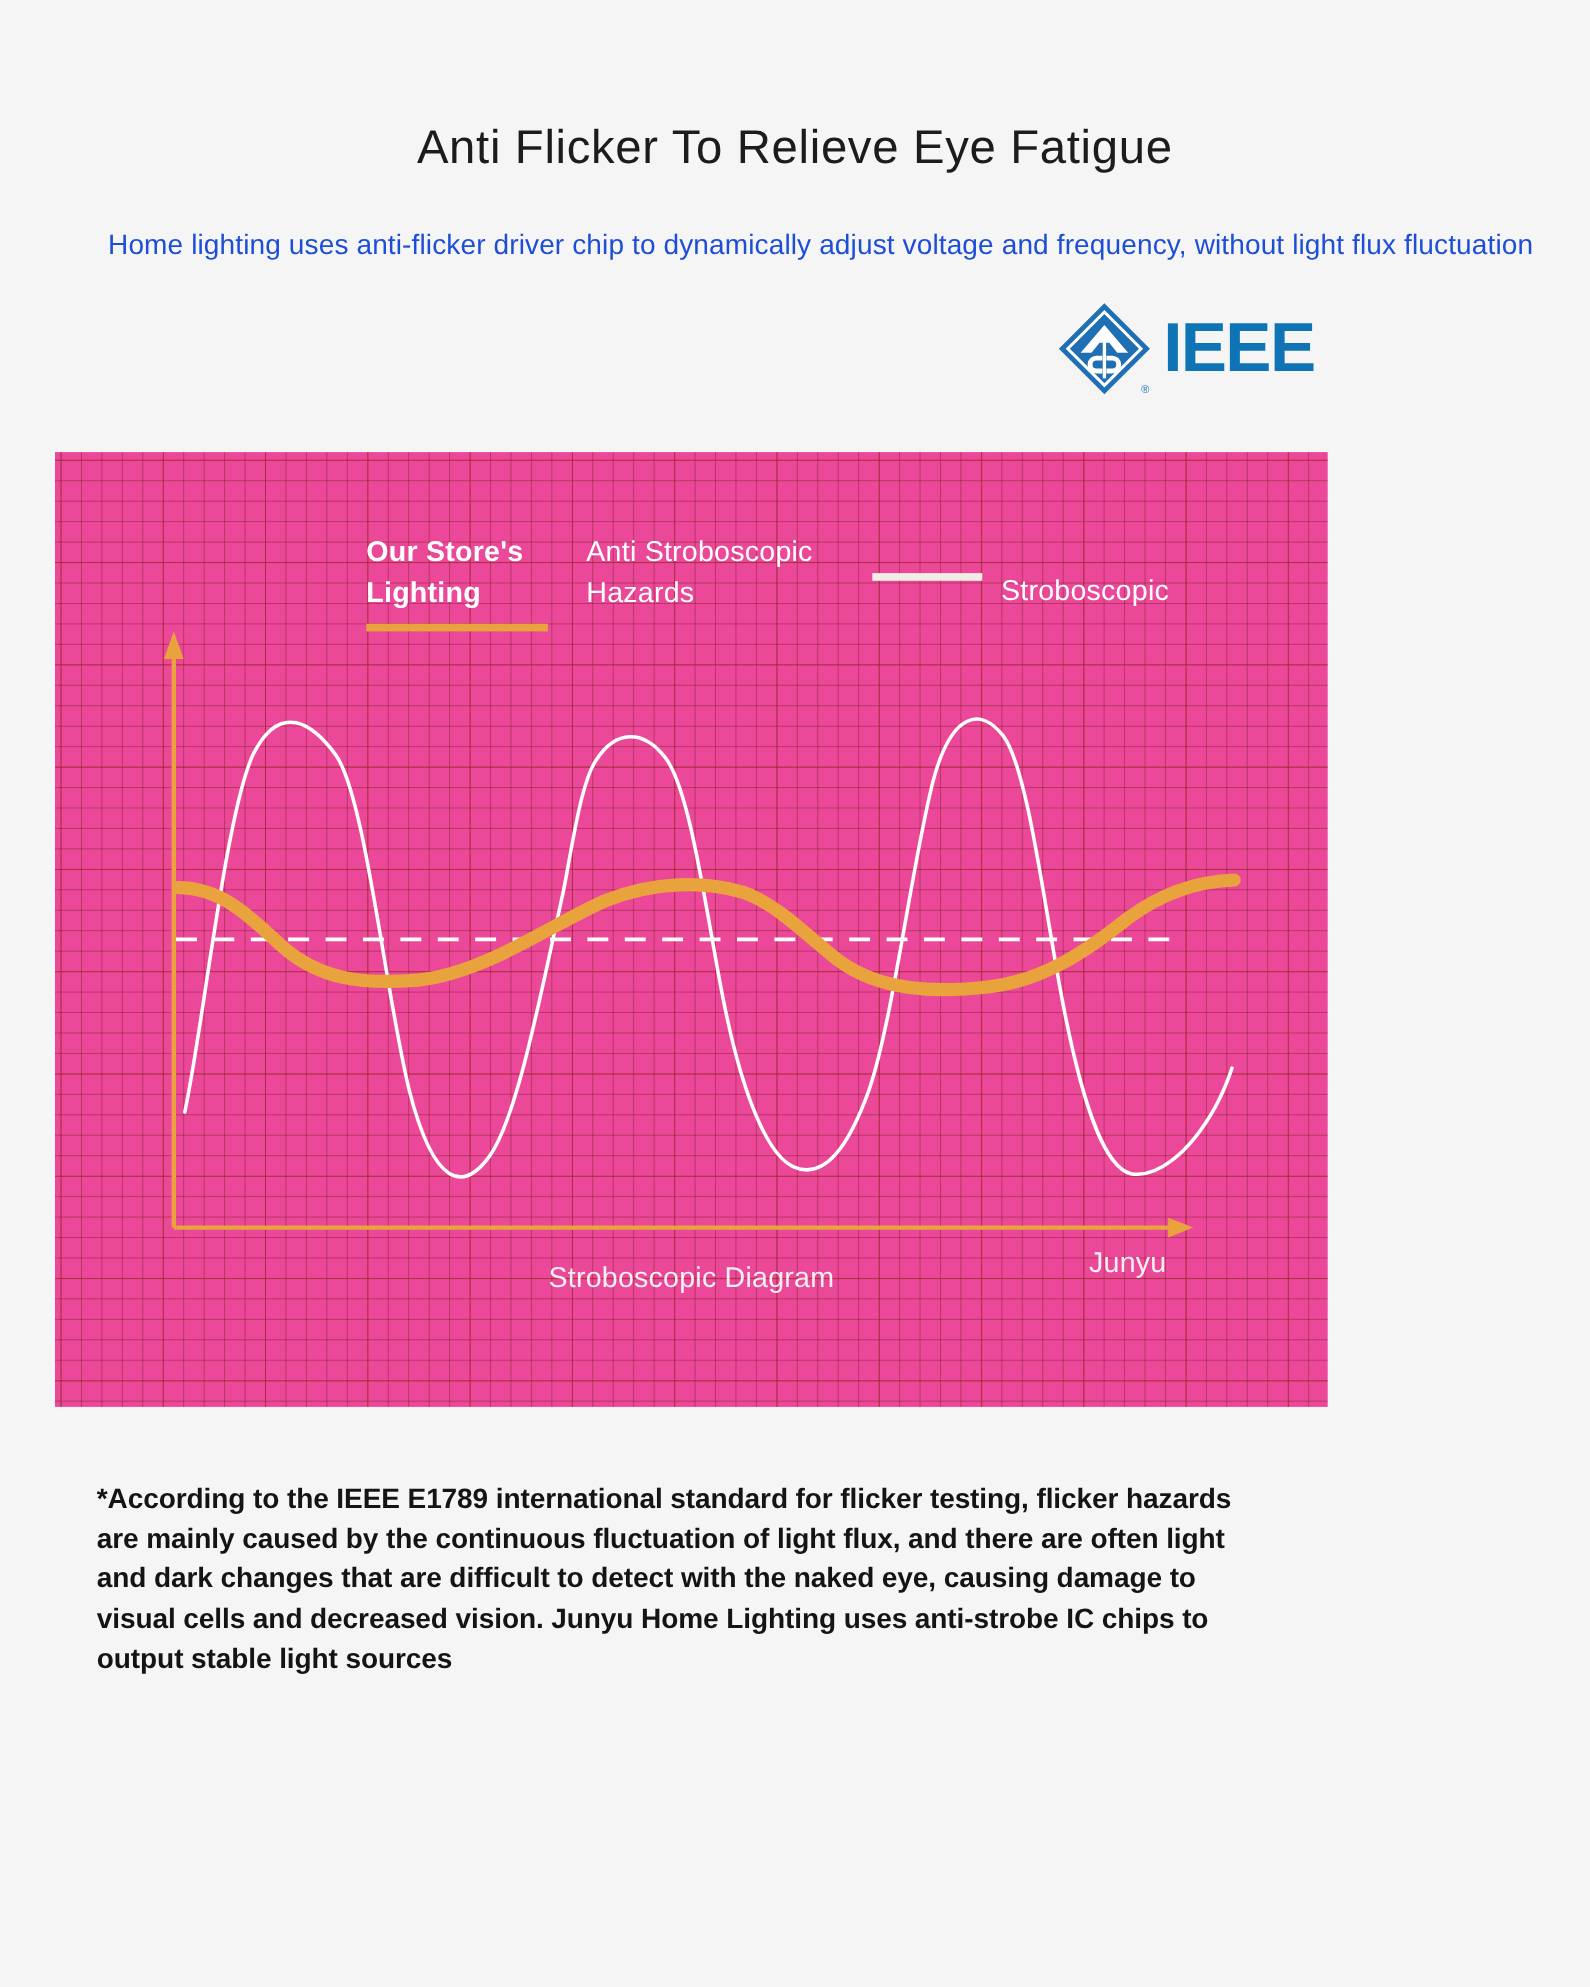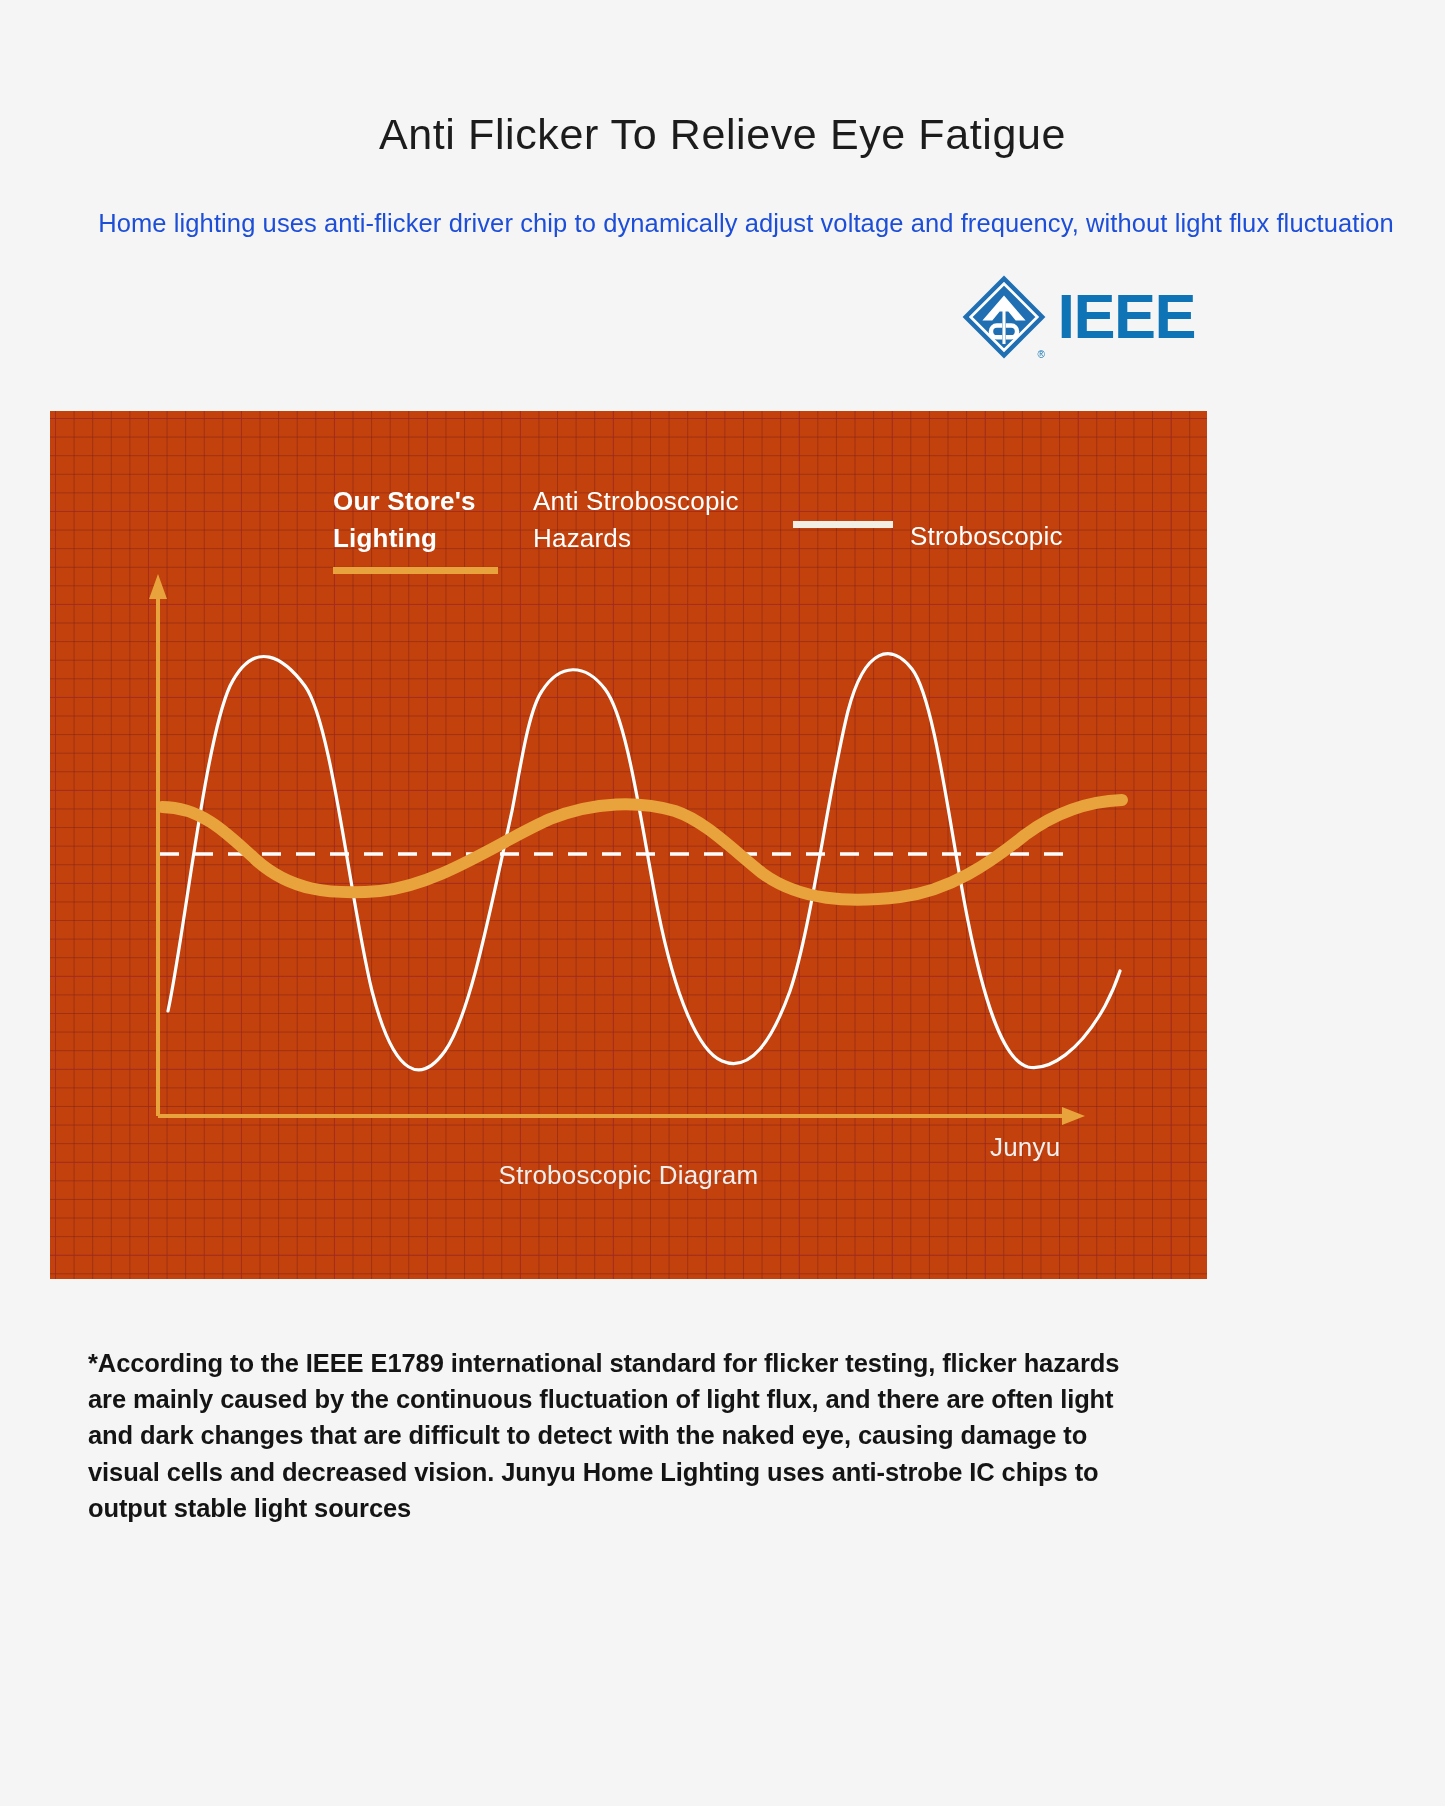--- a/index.html
+++ b/index.html
@@ -59,21 +59,21 @@
     font-size: 10px; color: #0f74b5;
   }
 
   
   .chart-panel {
     position: absolute;
     left: 50px;
     top: 411px;
     width: 1157px;
     height: 868px;
-    background: #c2410c;
+    background: #ec4899;
     overflow: hidden;
   }
 
   .grid-layer {
     position: absolute; inset: 0;
     background-image:
       linear-gradient(to right, rgba(168,40,40,0.58) 1px, transparent 1px),
       linear-gradient(to bottom, rgba(168,40,40,0.58) 1px, transparent 1px),
       linear-gradient(to right, rgba(112,26,26,0.42) 1px, transparent 1px),
       linear-gradient(to bottom, rgba(112,26,26,0.42) 1px, transparent 1px);
@@ -142,21 +142,20 @@
 
   
   .axis-caption {
     position: absolute;
     left: 0; right: 0;
     top: 735px;
     text-align: center;
     font-size: 26px;
     color: #f0f0f0;
     letter-spacing: 0.2px;
-    margin-top: 14px;
   }
   .axis-time {
     position: absolute;
     left: 940px;
     top: 721px;
     font-size: 26px;
     color: #f0f0f0;
     letter-spacing: 0.2px;
   }
 

